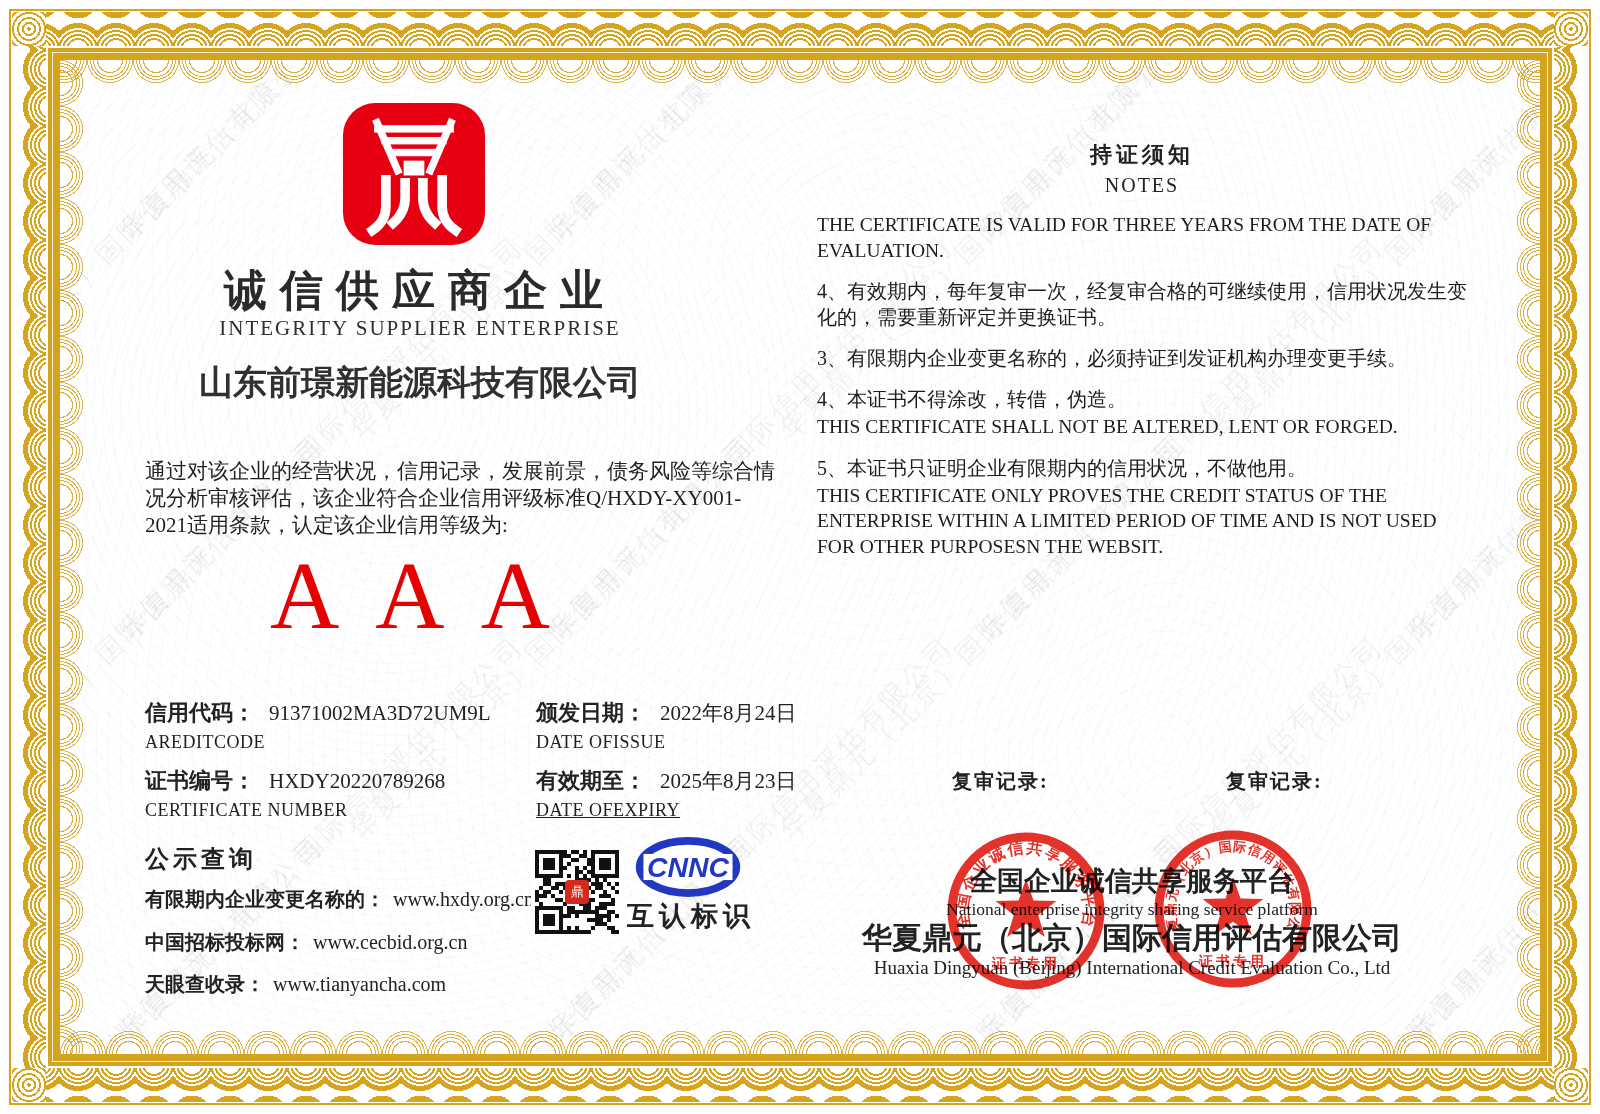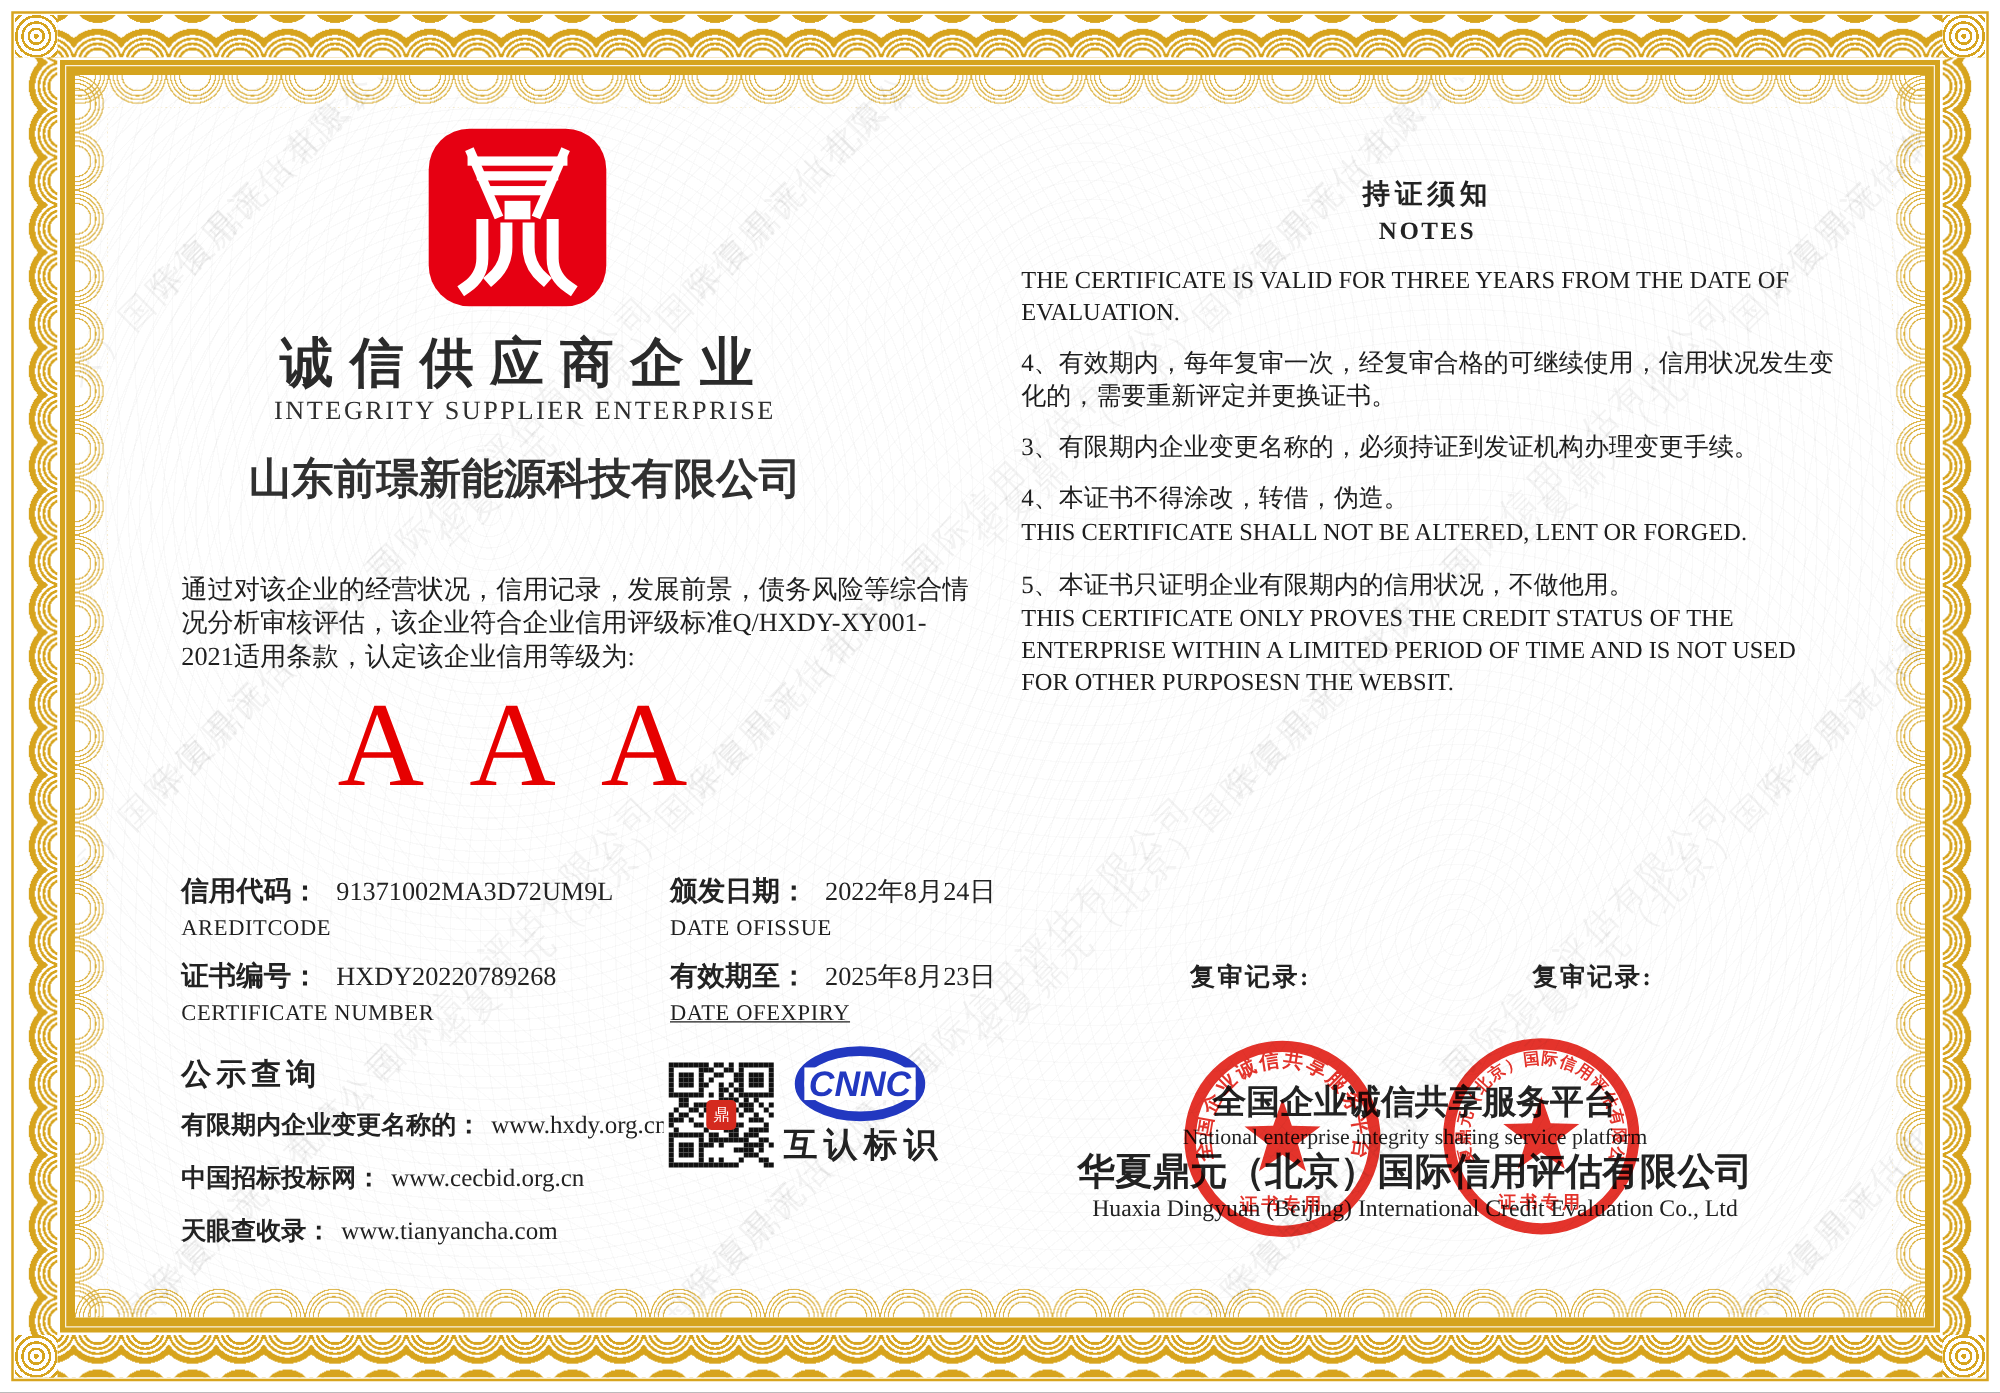--- a/index.html
+++ b/index.html
@@ -72,21 +72,21 @@
   .f-en{font-size:18px;letter-spacing:.5px;color:#1f1f1f;}
   .q-head{left:145px;top:843px;font-size:24px;font-weight:700;letter-spacing:4px;}
   .q-label{font-weight:700;font-size:20px;}
   .q-url{font-size:20px;margin-left:8px;}
   .qr{left:531px;top:846px;width:92px;height:92px;background:#fff;z-index:2;}
   .qr .mod{position:absolute;background:#111;}
   .qr-seal{position:absolute;left:34px;top:34px;width:24px;height:24px;background:#d42a1e;border-radius:4px;
       color:#fff;font-size:13px;line-height:24px;text-align:center;z-index:3;}
   .mutual-label{left:606px;top:898px;width:170px;text-align:center;font-size:27px;font-weight:700;letter-spacing:5px;}
   .notes-title{left:817px;top:140px;width:650px;text-align:center;font-size:22px;font-weight:700;letter-spacing:4px;}
-  .notes-en{left:817px;top:174px;width:650px;text-align:center;font-size:20px;letter-spacing:2px;font-weight:bold;}
+  .notes-en{left:817px;top:174px;width:650px;text-align:center;font-size:20px;letter-spacing:2px;}
   .notes-list{left:817px;top:212px;width:652px;}
   .note-item{margin-bottom:15px;}
   .note-zh{font-size:20px;line-height:26px;margin-bottom:2px;color:#1d1d1d;}
   .note-en{font-size:19.5px;line-height:25.5px;color:#1d1d1d;}
   .review-1{left:952px;top:768px;font-size:20px;font-weight:700;letter-spacing:2px;}
   .review-2{left:1226px;top:768px;font-size:20px;font-weight:700;letter-spacing:2px;}
   .issuer{left:832px;top:864px;width:600px;text-align:center;z-index:2;}
   .issuer-zh1{font-size:27px;font-weight:700;font-family:"Liberation Sans",sans-serif;line-height:34px;}
   .issuer-en1{font-size:17.5px;line-height:22px;}
   .issuer-zh2{font-size:30px;font-weight:700;font-family:"Liberation Sans",sans-serif;line-height:36px;}

